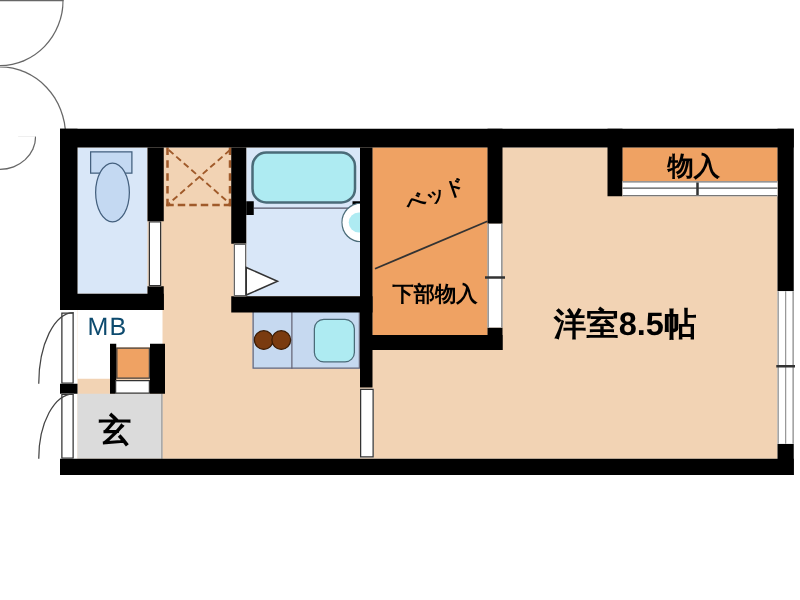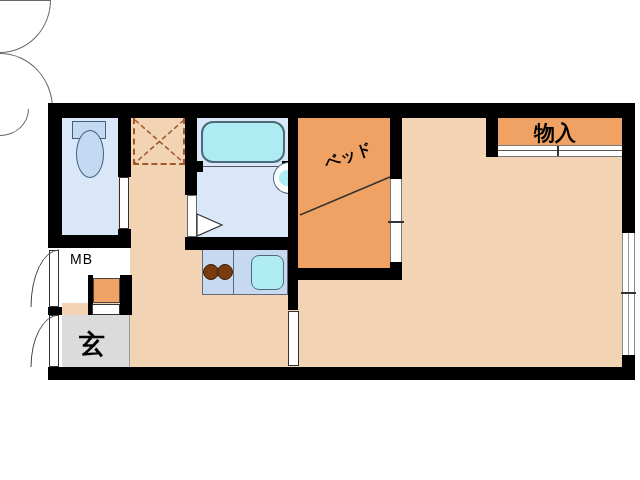--- a/index.html
+++ b/index.html
@@ -102,18 +102,20 @@
     <line x1="184" y1="120" x2="135" y2="163" stroke="#a05a2a" stroke-width="1.5" stroke-dasharray="5,3"></line>
 
     <line x1="300" y1="215" x2="390" y2="177" stroke="#333" stroke-width="1.5"></line>
 
     <path d="M 59 250 A 28 57 0 0 0 31 307" fill="none" stroke="#444" stroke-width="1"></path>
     <path d="M 59 315 A 28 52 0 0 0 31 367" fill="none" stroke="#444" stroke-width="1"></path>
 
     <polygon points="197,214 222,225 197,236" fill="#ffffff" stroke="#333" stroke-width="1.2"></polygon>
   </svg>
 
+  <div class="label" style="left:443px;top:242px;font-size:26px;">洋室8.5帖</div>
   <div class="label" style="left:324px;top:146px;font-size:16px;transform:rotate(-19deg);">ベッド</div>
+  <div class="label" style="left:314px;top:224px;font-size:17px;">下部物入</div>
   <div class="label" style="left:534px;top:119px;font-size:21px;">物入</div>
   <div class="label" style="left:79px;top:327px;font-size:26px;">玄</div>
-  <div class="label" style="left:70px;top:251px;font-size:14px;color:#000000;font-weight:normal;letter-spacing:1px;">MB</div>
+  <div class="label" style="left:70px;top:251px;font-size:20px;color:#0c4a6e;font-weight:normal;letter-spacing:1px;">MB</div>
 
 </div>
 
 </body></html>

